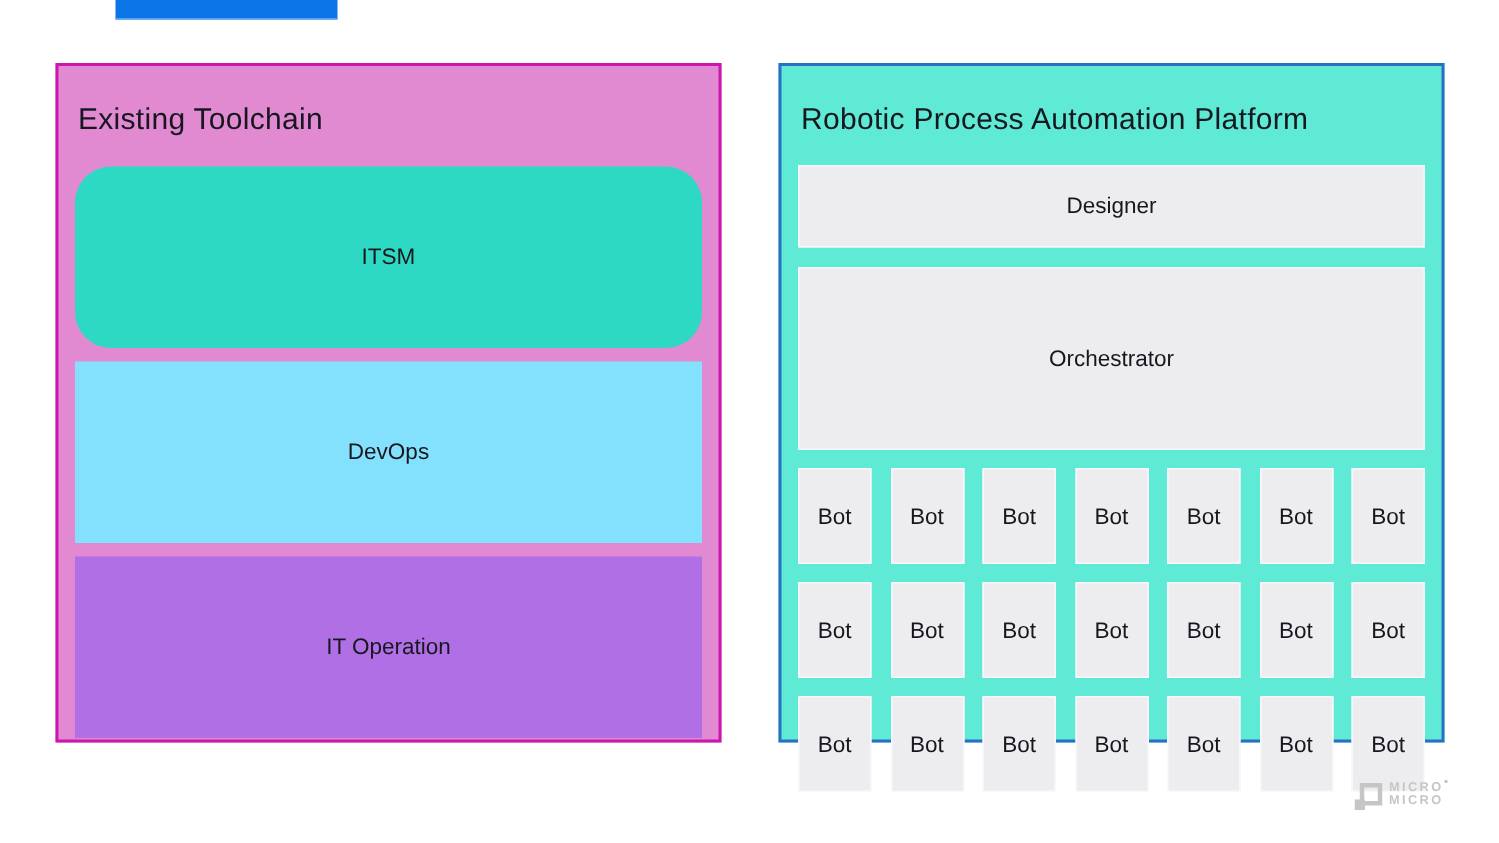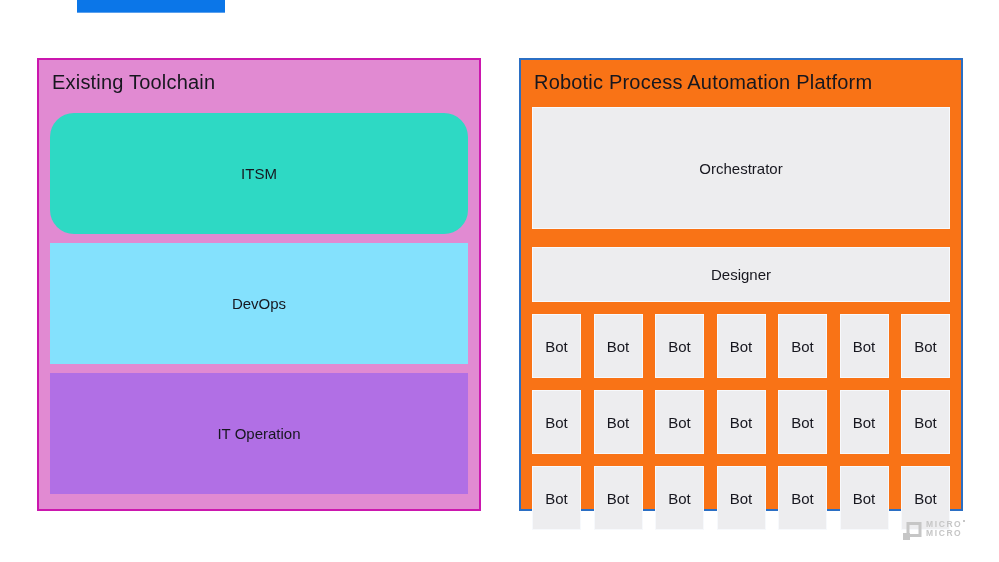--- a/index.html
+++ b/index.html
@@ -17,24 +17,24 @@
     position:absolute;
     left:77px; top:0;
     width:148px; height:13px;
     background:#0b76e8;
     border-bottom:1px solid #5aa0ee;
   }
 
   
   .panel {
     position:absolute;
-    top:58px;
+    top:42px;
     width:444px; height:453px;
     border:2px solid;
-    padding:0 11px;
+    padding:14px 11px;
   }
   .panel-left  { left:37px;  background:#e18ad2; border-color:#cb17ae; }
   .panel-right { left:519px; background:#7db8f1; border-color:#2b6fc4; }
 
   .panel-title {
     font-size:20px;
     line-height:24px;
     margin:10px 0 0 2px;
     color:#17171f;
     letter-spacing:0.2px;
@@ -103,24 +103,24 @@
 
 <div class="accent-bar" style="background: rgb(11, 118, 232);"></div>
 
 <div class="panel panel-left" style="background: rgb(225, 138, 210); border-color: rgb(203, 23, 174);">
   <div class="panel-title">Existing Toolchain</div>
   <div class="tool-box first" style="background: rgb(46, 217, 196);">ITSM</div>
   <div class="tool-box" style="background: rgb(132, 225, 253);">DevOps</div>
   <div class="tool-box" style="background: rgb(177, 111, 229);">IT Operation</div>
 </div>
 
-<div class="panel panel-right" style="background: #f97316; border-color: rgb(43, 111, 196);">
+<div class="panel panel-right" style="background: #5eead4; border-color: rgb(43, 111, 196);">
   <div class="panel-title">Robotic Process Automation Platform</div>
+  <div class="gray-box designer-box" style="background: rgb(237, 237, 239);">Designer</div>
   <div class="gray-box orchestrator-box" style="background: rgb(237, 237, 239);">Orchestrator</div>
-  <div class="gray-box designer-box" style="background: rgb(237, 237, 239);">Designer</div>
 
   <div class="bot-row">
     <div class="bot-box">Bot</div>
     <div class="bot-box">Bot</div>
     <div class="bot-box">Bot</div>
     <div class="bot-box">Bot</div>
     <div class="bot-box">Bot</div>
     <div class="bot-box">Bot</div>
     <div class="bot-box">Bot</div>
   </div>

